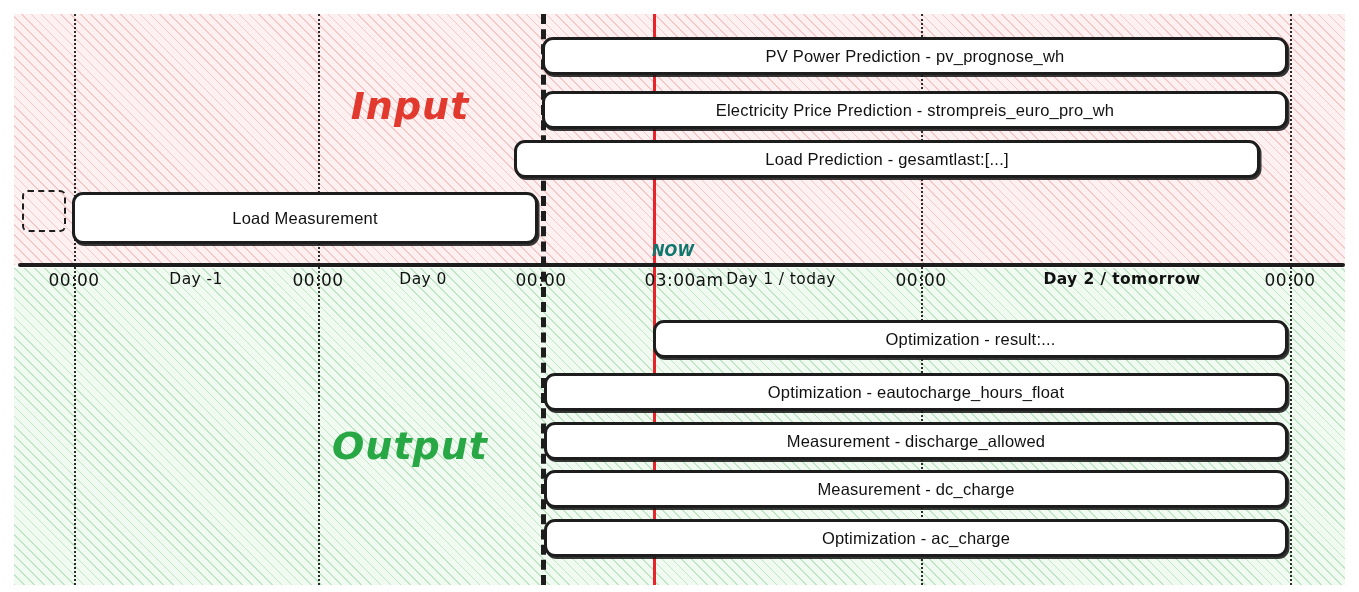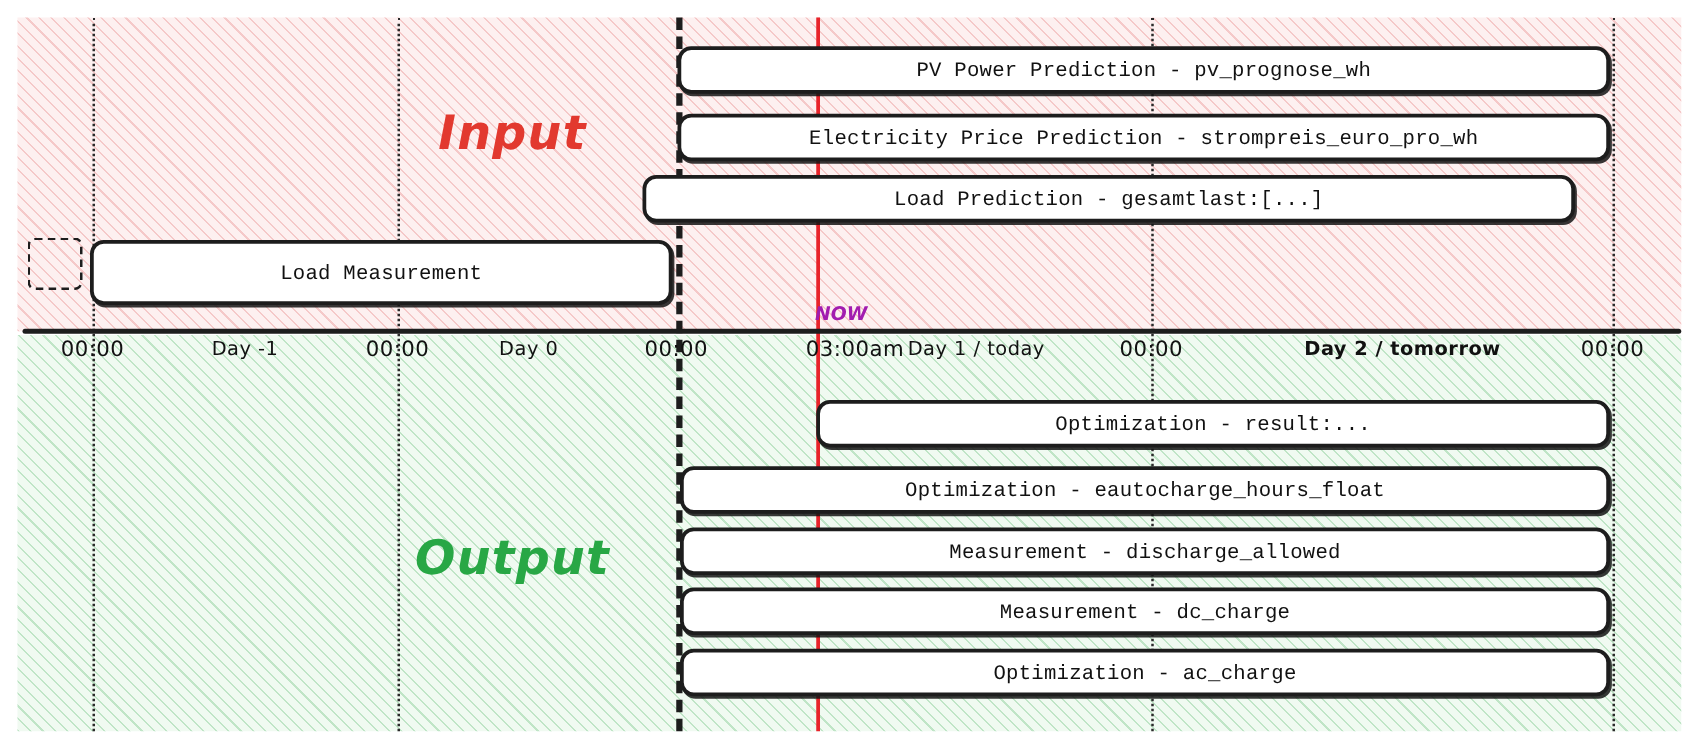--- a/index.html
+++ b/index.html
@@ -61,21 +61,21 @@
     letter-spacing:.4px;
   }
   .tick-label.small{font-size:15.5px;}
 
   .now-label{
     position:absolute;
     font-family:"DejaVu Sans", sans-serif;
     font-size:15px;
     font-style:italic;
     font-weight:bold;
-    color:#a21caf;
+    color:#0f766e;
     transform:translateX(-50%);
     white-space:nowrap;
     padding-left:40px;
   }
 
   
   .section-title{
     position:absolute;
     font-size:38px;
     font-style:italic;
@@ -91,21 +91,21 @@
     box-sizing:border-box;
     background:#ffffff;
     border:3px solid #1d1d1d;
     border-radius:11px;
     display:flex;
     align-items:center;
     justify-content:center;
     box-shadow:1.5px 2px 0 rgba(20,20,20,.85);
   }
   .bar span{
-    font-family:Liberation Mono, monospace;
+    font-family:Liberation Sans, sans-serif;
     font-size:16.5px;
     color:#111111;
     white-space:nowrap;
     letter-spacing:.2px;
   }
 
   .ghost-box{
     position:absolute;
     box-sizing:border-box;
     border:2.5px dashed #1d1d1d;

